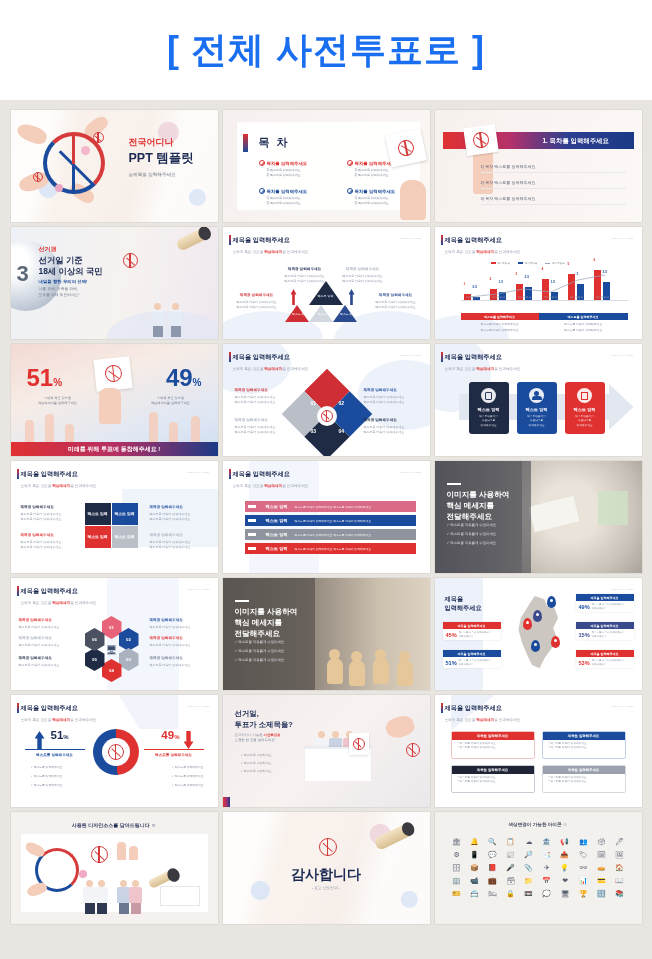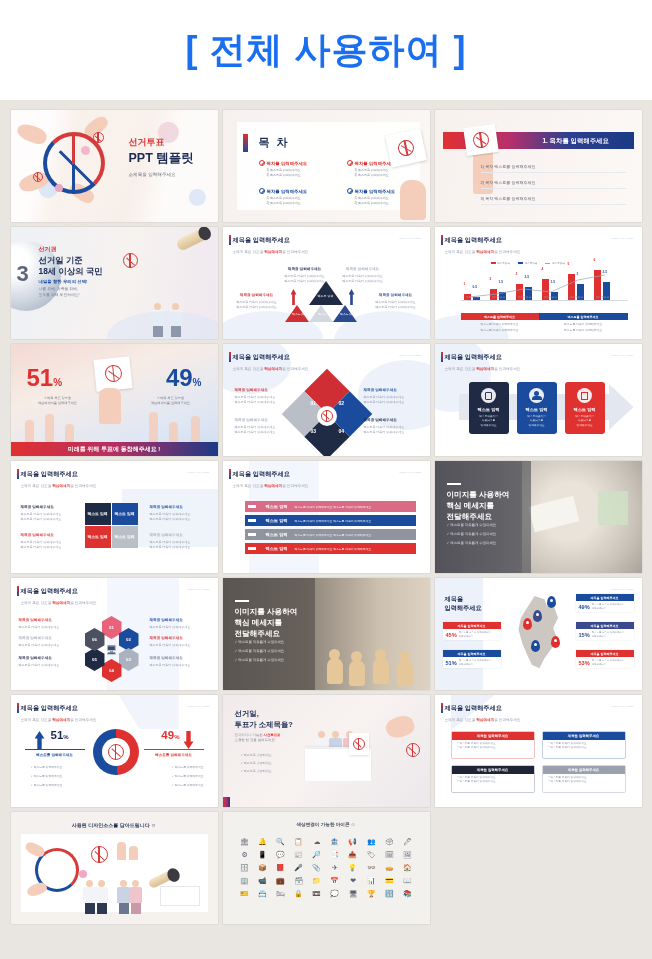--- a/index.html
+++ b/index.html
@@ -235,38 +235,38 @@
   .peace-sm { position:absolute; border-radius:50%; border:1.4px solid #d63b3b; }
   .peace-sm:after { content:""; position:absolute; left:50%; top:-1px; bottom:-1px; width:1.4px; margin-left:-.7px; background:#d63b3b; }
   .peace-sm:before { content:""; position:absolute; left:8%; top:50%; width:84%; height:1.4px; background:#d63b3b; transform:rotate(42deg); }
 </style>
 </head>
 <body>
 
 <div class="page">
 
   <div class="header">
-    <div class="header-title">[ 전체 사용하여 ]</div>
+    <div class="header-title">[ 전체 사전투표로 ]</div>
   </div>
 
   <div class="gallery">
     <div class="grid">
 
       <div class="slide cover1">
         <div class="silk"></div>
         <div class="hand" style="left:6px;top:16px;width:30px;height:16px;transform:rotate(18deg)"></div>
         <div class="hand" style="left:8px;top:64px;width:30px;height:16px;transform:rotate(-22deg)"></div>
         <div class="hand" style="left:72px;top:10px;width:26px;height:14px;transform:rotate(-40deg)"></div>
         <div class="hand" style="left:58px;top:76px;width:26px;height:14px;transform:rotate(30deg)"></div>
         <div class="peace"></div>
         <div style="position:absolute;left:70px;top:36px;width:9px;height:9px;border-radius:50%;background:#f4b8cd"></div>
         <div style="position:absolute;left:44px;top:74px;width:8px;height:8px;border-radius:50%;background:#e9a7c4"></div>
         <div class="peace-sm" style="left:82px;top:22px;width:11px;height:11px"></div>
         <div class="peace-sm" style="left:22px;top:62px;width:10px;height:10px"></div>
-        <div class="c1-t1">선거투표</div>
+        <div class="c1-t1">전국어디나</div>
         <div class="c1-t2">PPT 템플릿</div>
         <div class="c1-t3">소제목을 입력해주세요</div>
       </div>
 
       <div class="slide" style="background:linear-gradient(110deg,#f6f1ee,#fbf7f4)">
         <div class="toc-card">
           <div class="toc-bar"></div>
           <div class="toc-h">목 차</div>
 
           <div class="toc-item" style="left:22px;top:38px;color:#e03131">
@@ -813,20 +813,27 @@
               <div class="body" style="background:#f0c4cc"></div>
               <div class="legs" style="background:#c89aa6"></div>
             </div>
           <div class="raise" style="left:96px;top:8px;height:18px;position:absolute;background:#f4cdbb"></div>
           <div class="raise" style="left:108px;top:12px;height:14px;position:absolute;background:#f4cdbb"></div>
           <div class="stick" style="right:30px;top:40px;width:30px;height:9px"></div>
           <div style="position:absolute;right:8px;bottom:6px;width:40px;height:20px;background:#fff;border:.6px solid #e5e7eb"></div>
         </div>
       </div>
 
+      <div class="slide s20">
+        <div class="silk"></div>
+        <div class="peace-sm" style="left:96px;top:26px;width:18px;height:18px"></div>
+        <div class="stick" style="right:16px;top:18px;width:40px;height:13px"></div>
+        <div class="t">감사합니다</div>
+        <div class="s">- 로고 삽입/입력 -</div>
+      </div>
 
       <div class="slide s21">
         <div class="cap">색상변경이 가능한 아이콘 ☺</div>
         <div class="icongrid" id="icongrid">
             <div>🏛</div>
             <div>🔔</div>
             <div>🔍</div>
             <div>📋</div>
             <div>☁</div>
             <div>🏦</div>

